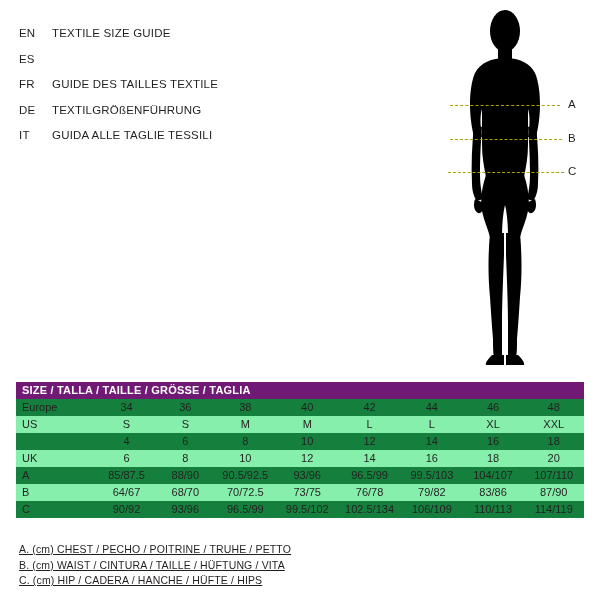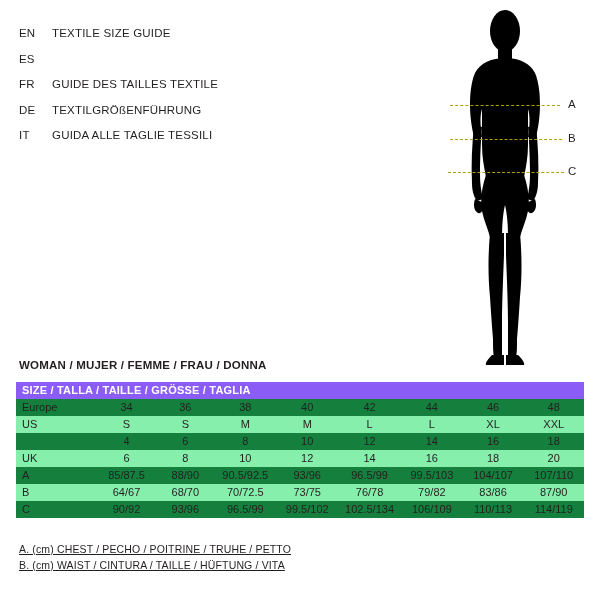--- a/index.html
+++ b/index.html
@@ -93,21 +93,21 @@
     width: 568px;
     border-collapse: collapse;
     font-size: 11px;
   }
   table.size-table td {
     padding: 0;
     height: 17px;
     line-height: 17px;
   }
   .row-head td {
-    background: #8b5cf6;
+    background: #701a75;
     color: #ffffff;
     font-weight: bold;
     font-size: 11px;
     letter-spacing: 0.2px;
   }
   .row-light td { background: #15803d; }
   .row-white td { background: #86efac; }
 
   .cell-label {
     width: 88px;
@@ -234,21 +234,20 @@
 
     <div class="measure-line a"></div>
     <div class="measure-line b"></div>
     <div class="measure-line c"></div>
 
     <div class="measure-label a">A</div>
     <div class="measure-label b">B</div>
     <div class="measure-label c">C</div>
   </div>
 
-  <div class="woman-title">WOMAN / MUJER / FEMME / FRAU / DONNA</div>
 
   <table class="size-table">
     <tbody>
       <tr class="row-head">
         <td class="cell-label" colspan="9">SIZE / TALLA / TAILLE / GRÖSSE / TAGLIA</td>
       </tr>
 
       <tr class="row-light">
         <td class="cell-label">Europe</td>
         <td class="cell-val">34</td>
@@ -331,15 +330,16 @@
         <td class="cell-val">106/109</td>
         <td class="cell-val">110/113</td>
         <td class="cell-val">114/119</td>
       </tr>
     </tbody>
   </table>
 
   <div class="footnotes">
     <div>A. (cm) CHEST / PECHO / POITRINE / TRUHE / PETTO</div>
     <div>B. (cm) WAIST / CINTURA / TAILLE / HÜFTUNG / VITA</div>
+    <div>C. (cm) HIP / CADERA / HANCHE / HÜFTE / HIPS</div>
   </div>
 
 </div>
 
 </body></html>

